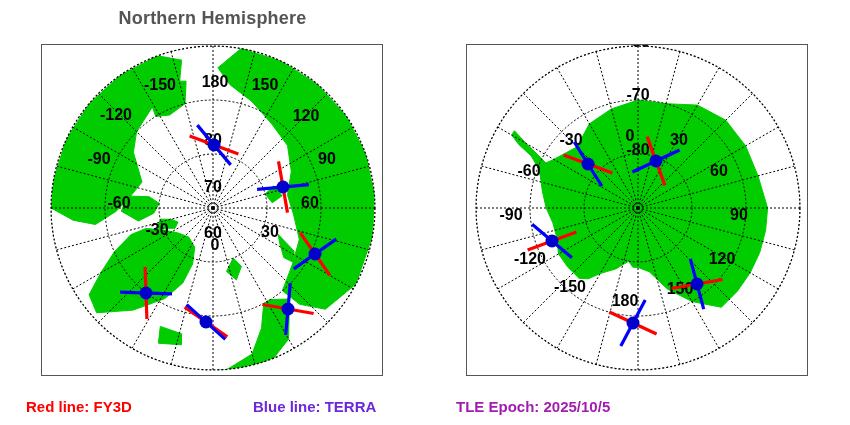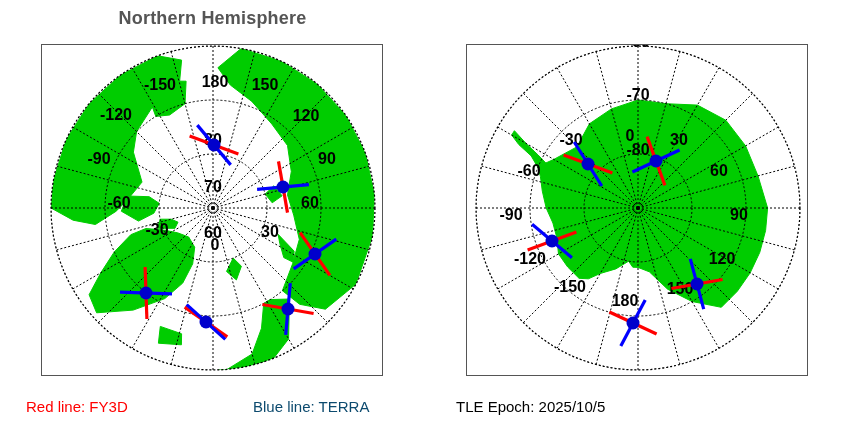--- a/index.html
+++ b/index.html
@@ -13,26 +13,26 @@
     font-size:18px;font-weight:bold;color:#555555;
     font-family:"Liberation Sans",sans-serif;letter-spacing:.2px;
   }
   .plot-frame{
     position:absolute;left:41px;top:44px;width:342px;height:332px;
     border:1px solid #555555;box-sizing:border-box;background:#ffffff;overflow:hidden;
   }
   .panel.south .plot-frame{left:41px;}
   .plot-svg{position:absolute;left:0;top:0;width:340px;height:330px;}
   .legend{
-    position:absolute;font-size:15px;font-weight:normal;
+    position:absolute;font-size:15px;font-weight:bold;
     font-family:"Liberation Sans",sans-serif;white-space:nowrap;
   }
   .legend.red{left:26px;top:398px;color:#ff0000;}
-  .legend.blue{left:253px;top:398px;color:#0c4a6e;}
-  .legend.epoch{left:456px;top:398px;color:#000000;text-align:center;}
+  .legend.blue{left:253px;top:398px;color:#6d28d9;}
+  .legend.epoch{left:456px;top:398px;color:#a21caf;text-align:center;}
 </style>
 </head>
 <body>
 
 <div class="page">
 
   <div class="panel north">
     <div class="panel-title">Northern Hemisphere</div>
     <div class="plot-frame">
       <svg class="plot-svg" id="svg-north" viewBox="0 0 340 330">

